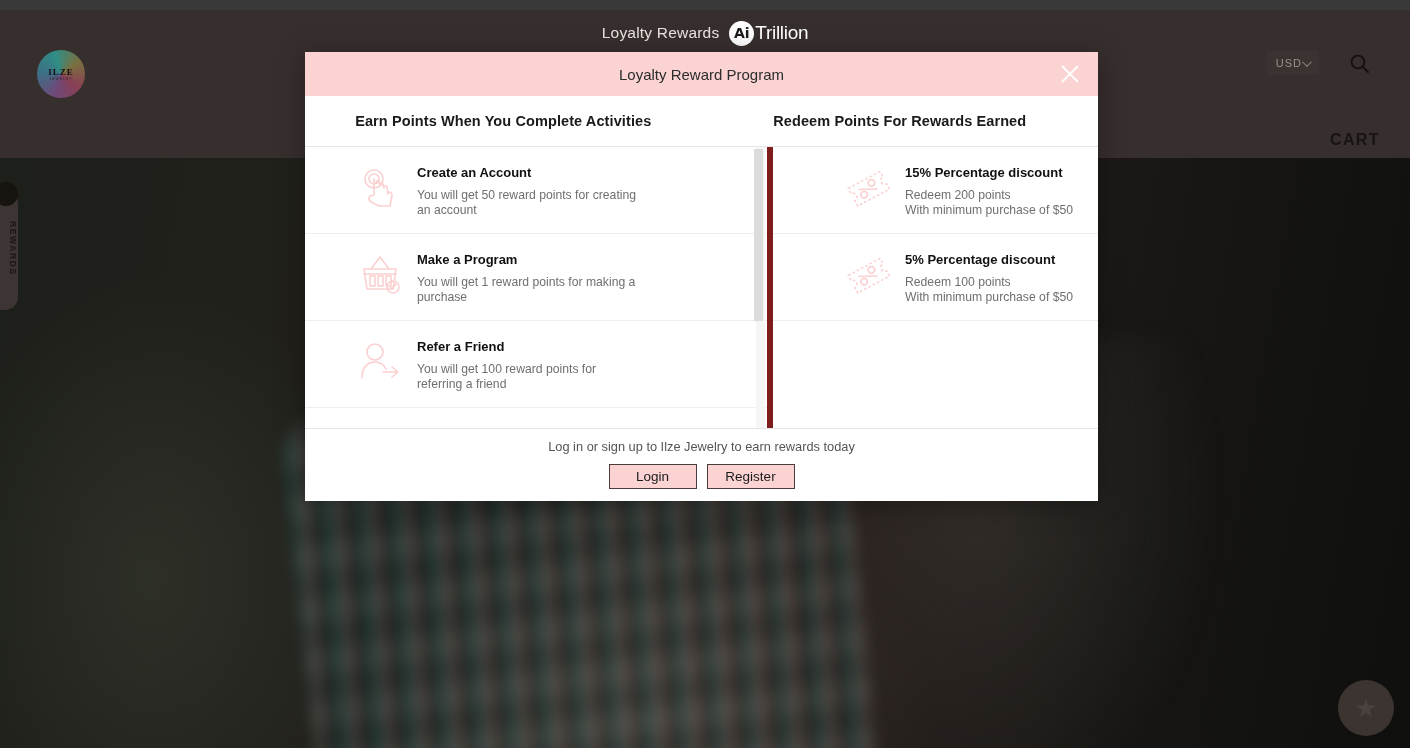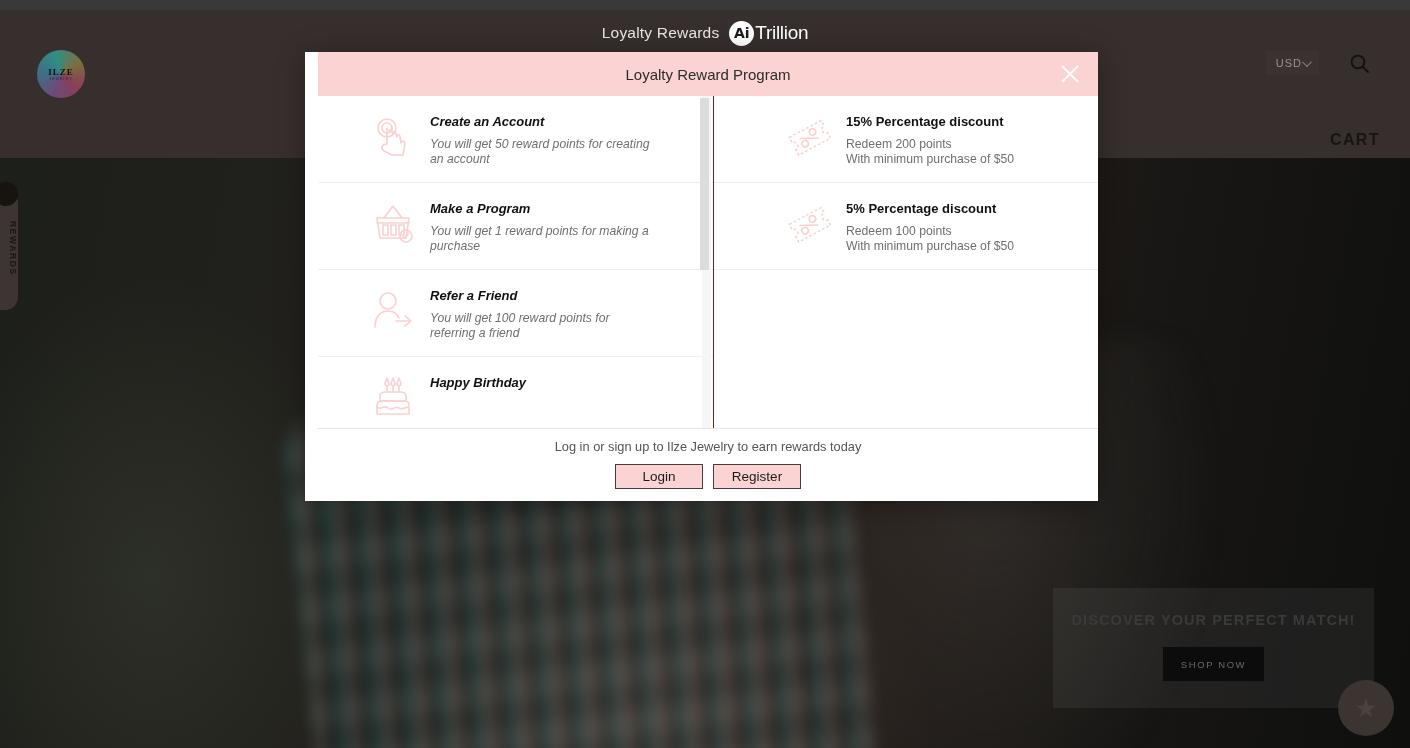--- a/index.html
+++ b/index.html
@@ -112,21 +112,21 @@
     width: 25px; height: 25px; border-radius: 50%; background: #fff; color: #1d1a19;
     font-size: 14px; font-weight: 700; display: flex; align-items: center; justify-content: center;
     font-family: "DejaVu Sans", sans-serif;
   }
   .trillion-text { color: #fff; font-size: 19px; font-weight: 400; letter-spacing: -.3px; }
 
   
   .modal {
     position: absolute; left: 305px; top: 52px; width: 793px; height: 449px;
     background: #fff; box-shadow: 0 4px 26px rgba(0,0,0,.35);
-    display: flex; flex-direction: column; overflow: hidden; padding-left: 13px;
+    display: flex; flex-direction: column; overflow: hidden;
   }
   .modal-head {
     height: 44px; background: #fbd3d3; position: relative;
     display: flex; align-items: center; justify-content: center;
   }
   .modal-title { font-size: 15px; color: #2c2c2c; }
   .modal-close {
     position: absolute; right: 14px; top: 8px; width: 28px; height: 28px;
     display: flex; align-items: center; justify-content: center;
   }
@@ -134,21 +134,21 @@
 
   .col-heads {
     height: 51px; display: flex; border-bottom: 1px solid #e6e6e6; background: #fff;
   }
   .col-head {
     flex: 1; display: flex; align-items: center; justify-content: center;
     font-size: 14.5px; font-weight: 700; color: #1a1a1a; letter-spacing: .1px;
   }
 
   .cols { flex: 1; display: flex; min-height: 0; position: relative; }
-  .col-left { width: 396px; position: relative; overflow: hidden; border-right: 1px solid #7f1d1d; font-style: italic; }
+  .col-left { width: 468px; position: relative; overflow: hidden; border-right: 6px solid #7f1d1d; }
   .col-right { flex: 1; overflow: hidden; }
   .col-inner { padding: 0; }
 
   .item {
     display: flex; align-items: flex-start; gap: 14px;
     padding: 15px 16px 15px 52px; border-bottom: 1px solid #eeeeee;
   }
   .col-right .item { padding-left: 72px; }
   .item-icon { width: 46px; height: 46px; flex: 0 0 46px; margin-top: 2px; }
   .item-icon svg { display: block; }
@@ -198,24 +198,20 @@
       <svg width="24" height="24" viewBox="0 0 24 24">
         <circle cx="10" cy="10" r="6.4" fill="none" stroke="#15100f" stroke-width="1.9"></circle>
         <line x1="14.6" y1="14.6" x2="20" y2="20" stroke="#15100f" stroke-width="1.9" stroke-linecap="round"></line>
       </svg>
     </div>
     <div class="cart-btn">CART</div>
   </div>
 
   <div class="bg-hero"></div>
 
-  <div class="promo-card">
-    <div class="promo-title">DISCOVER YOUR PERFECT MATCH!</div>
-    <div class="promo-btn">SHOP NOW</div>
-  </div>
 
   <div class="rewards-tab">
     <div class="rewards-tab-icon"></div>
     <div class="rewards-tab-label">REWARDS</div>
   </div>
 
   <div class="fab">
     <span class="fab-star">★</span>
   </div>
 
@@ -232,20 +228,24 @@
     <div class="modal-head">
       <div class="modal-title">Loyalty Reward Program</div>
       <div class="modal-close">
         <svg width="22" height="22" viewBox="0 0 22 22">
           <line x1="3" y1="3" x2="19" y2="19" stroke="#ffffff" stroke-width="1.8"></line>
           <line x1="19" y1="3" x2="3" y2="19" stroke="#ffffff" stroke-width="1.8"></line>
         </svg>
       </div>
     </div>
 
+    <div class="col-heads">
+      <div class="col-head">Earn Points When You Complete Activities</div>
+      <div class="col-head">Redeem Points For Rewards Earned</div>
+    </div>
 
     <div class="cols">
 
       <div class="col-left">
         <div class="col-inner" id="earn-list">
             <div class="item">
               <div class="item-icon">
                 <svg width="46" height="46" viewBox="0 0 46 46">
                   <circle cx="17" cy="15" r="9" fill="none" stroke="#fbd0d0" stroke-width="1.6" stroke-linecap="round" stroke-linejoin="round"></circle>
                   <circle cx="17" cy="15" r="5" fill="none" stroke="#fbd0d0" stroke-width="1.6" stroke-linecap="round" stroke-linejoin="round"></circle>

